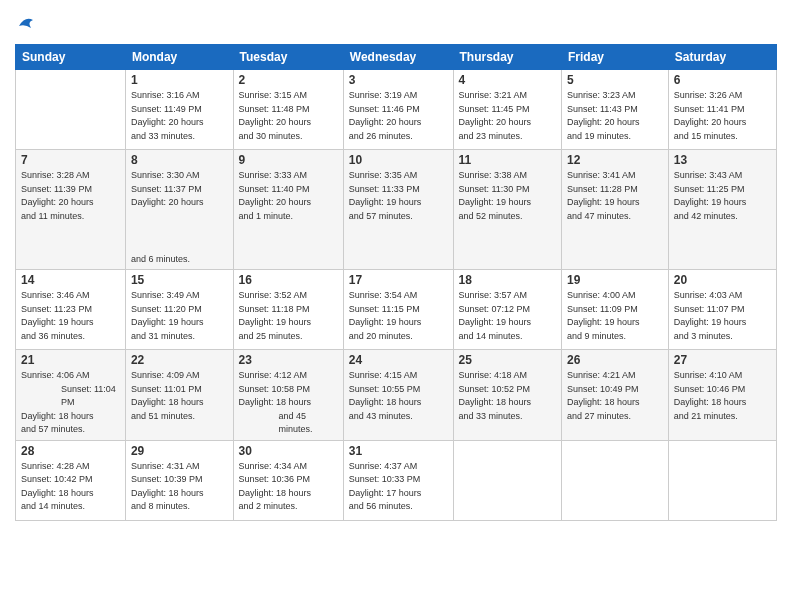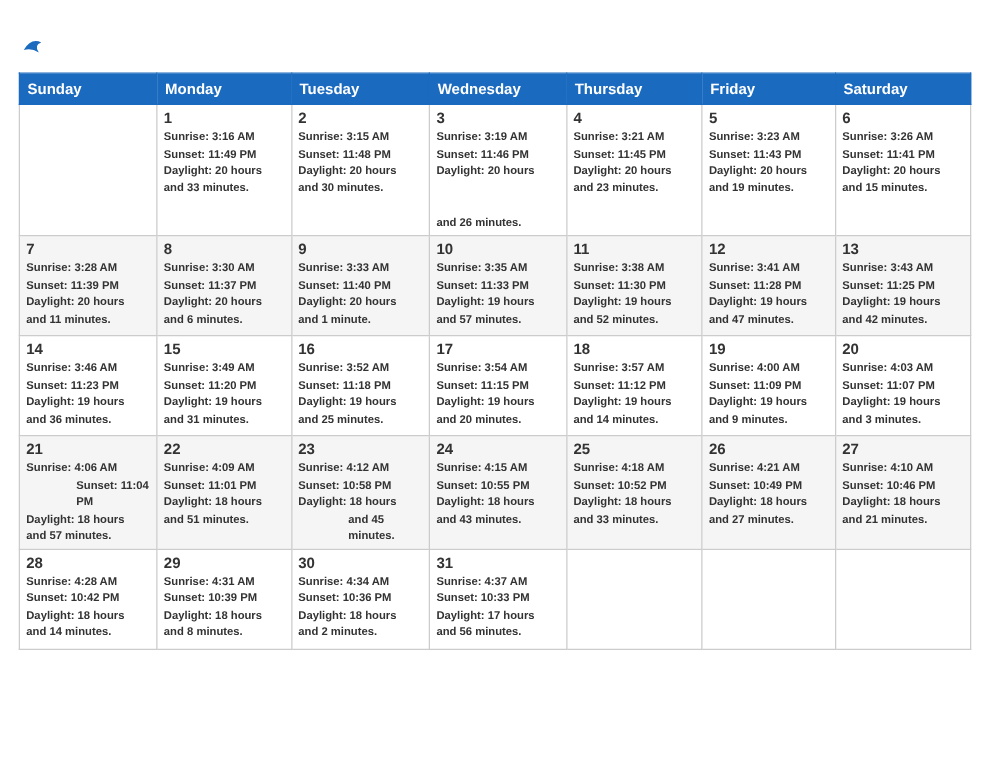--- a/index.html
+++ b/index.html
@@ -4,21 +4,21 @@
   <style>
     * { box-sizing: border-box; margin: 0; padding: 0; }
     body {
       font-family: Arial, sans-serif;
       background: #fff;
       width: 792px;
       height: 612px;
       overflow: hidden;
     }
     .container {
-      padding: 24px 15px 10px 15px;
+      padding: 10px 15px 10px 15px;
     }
     .header-row {
       display: flex;
       justify-content: space-between;
       align-items: flex-start;
       margin-bottom: 6px;
     }
     .logo {
       display: flex;
       align-items: center;
@@ -79,21 +79,20 @@
     .day-number {
       font-size: 12px;
       font-weight: bold;
       display: block;
       margin-bottom: 2px;
     }
     .day-info {
       font-size: 9px;
       line-height: 1.5;
       color: #333;
-      font-weight: bold;
     }
     .empty-cell {
       background: #fff !important;
     }
   </style>
 </head>
 <body>
 
 <div class="container">
   <div class="header-row">
@@ -147,21 +146,21 @@
               <span style="display: block;">Daylight: 20 hours</span>
               <span style="display: block;">and 30 minutes.</span>
             </div>
           </td>
           <td>
             <span class="day-number">3</span>
             <div class="day-info">
               <span style="display: block;">Sunrise: 3:19 AM</span>
               <span style="display: block;">Sunset: 11:46 PM</span>
               <span style="display: block;">Daylight: 20 hours</span>
-              <span style="display: block; margin-top: 28px;">and 26 minutes.</span>
+              <span style="display: block;">and 26 minutes.</span>
             </div>
           </td>
           <td>
             <span class="day-number">4</span>
             <div class="day-info">
               <span style="display: block;">Sunrise: 3:21 AM</span>
               <span style="display: block;">Sunset: 11:45 PM</span>
               <span style="display: block;">Daylight: 20 hours</span>
               <span style="display: block;">and 23 minutes.</span>
             </div>
@@ -194,21 +193,21 @@
               <span style="display: block;">Daylight: 20 hours</span>
               <span style="display: block;">and 11 minutes.</span>
             </div>
           </td>
           <td>
             <span class="day-number">8</span>
             <div class="day-info">
               <span style="display: block;">Sunrise: 3:30 AM</span>
               <span style="display: block;">Sunset: 11:37 PM</span>
               <span style="display: block;">Daylight: 20 hours</span>
-              <span style="display: block;">and 6 minutes.</span>
+              <span style="display: block; margin-top: 43px;">and 6 minutes.</span>
             </div>
           </td>
           <td>
             <span class="day-number">9</span>
             <div class="day-info">
               <span style="display: block;">Sunrise: 3:33 AM</span>
               <span style="display: block;">Sunset: 11:40 PM</span>
               <span style="display: block;">Daylight: 20 hours</span>
               <span style="display: block;">and 1 minute.</span>
             </div>
@@ -284,21 +283,21 @@
               <span style="display: block;">Sunrise: 3:54 AM</span>
               <span style="display: block;">Sunset: 11:15 PM</span>
               <span style="display: block;">Daylight: 19 hours</span>
               <span style="display: block;">and 20 minutes.</span>
             </div>
           </td>
           <td>
             <span class="day-number">18</span>
             <div class="day-info">
               <span style="display: block;">Sunrise: 3:57 AM</span>
-              <span style="display: block;">Sunset: 11:12 PM</span>
+              <span style="display: block;">Sunset: 07:12 PM</span>
               <span style="display: block;">Daylight: 19 hours</span>
               <span style="display: block;">and 14 minutes.</span>
             </div>
           </td>
           <td>
             <span class="day-number">19</span>
             <div class="day-info">
               <span style="display: block;">Sunrise: 4:00 AM</span>
               <span style="display: block;">Sunset: 11:09 PM</span>
               <span style="display: block;">Daylight: 19 hours</span>

